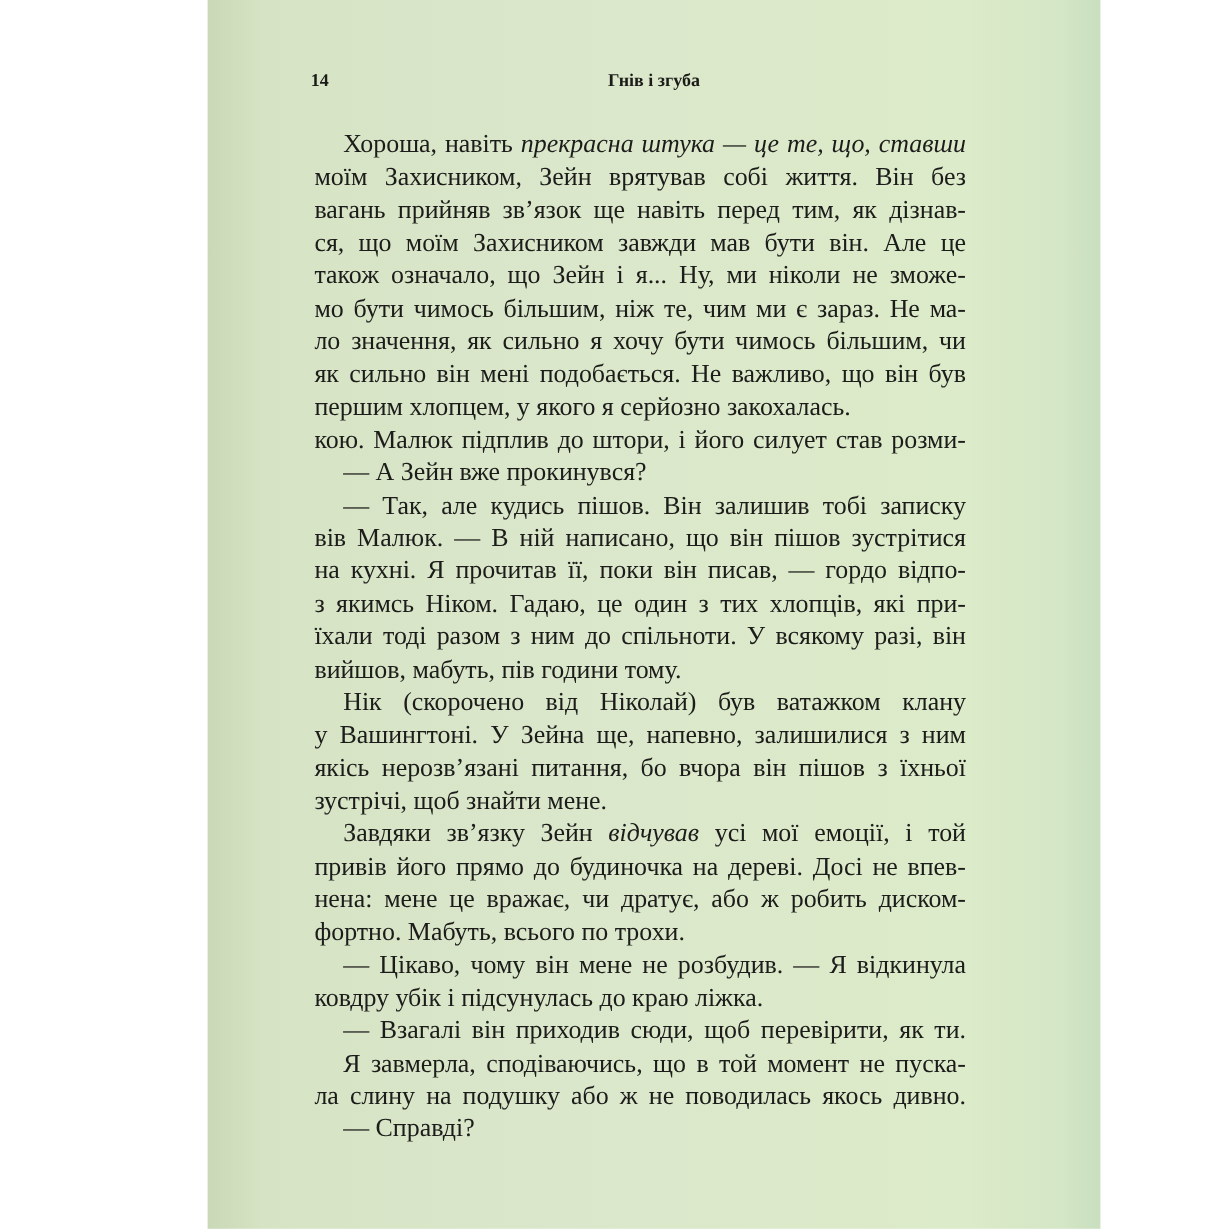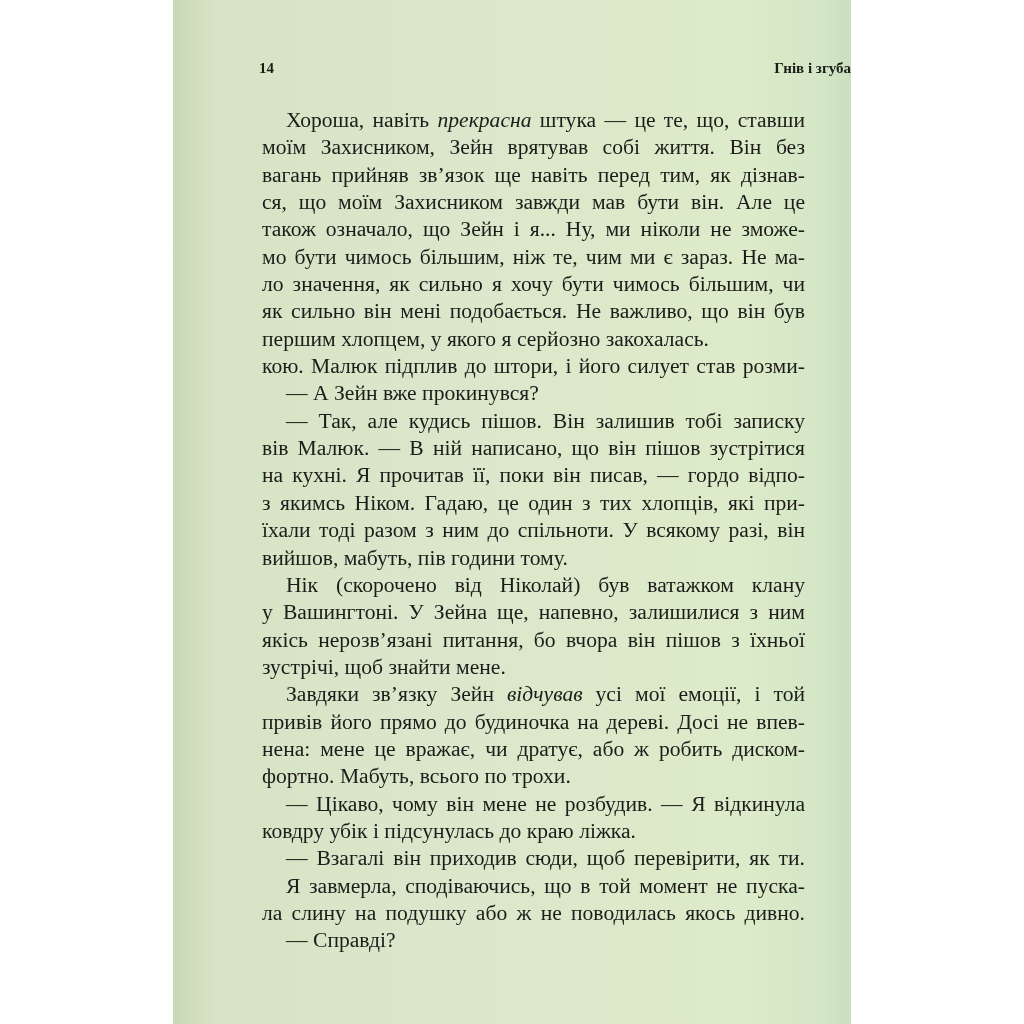--- a/index.html
+++ b/index.html
@@ -1,41 +1,41 @@
 <!DOCTYPE html>
 <html><head>
   <meta charset="utf-8">
   <style>
     html, body { margin:0; padding:0; }
     body { width:1024px; height:1024px; background:#ffffff; position:relative; overflow:hidden; }
     .page {
-      position:absolute; left:173px; top:0; width:678px; height:1024px;
+      position:absolute; left:173px; top:0; width:744px; height:1024px;
       background: linear-gradient(90deg, #c9d8b6 0%, #d6e3c4 6%, #dbe7cb 40%, #dcebc9 85%, #d3e6c6 96%, #c9dfc0 100%);
     }
     .running-head { position:absolute; top:58px; left:0; width:100%; height:24px;
       font-family:"Liberation Serif", serif; font-weight:bold; font-size:15px; color:#1b1b18; }
     .page-number { position:absolute; left:86px; top:2px; }
-    .running-title { position:absolute; left:0; width:100%; text-align:right; top:2px; }
+    .running-title { position:absolute; left:0; width:100%; text-align:center; top:2px; }
     .text-block { position:absolute; left:89px; top:107px; width:543px;
       font-family:"Liberation Serif", serif; font-size:21.6px; color:#1c1c1a; }
     .line { height:27.35px; line-height:27.35px; white-space:nowrap; text-align:justify; text-align-last:justify; }
     .line.last { text-align-last:left; }
     .line.indent { padding-left:24px; }
     .line .it { font-style:italic; }
   </style>
 </head>
 <body>
 
 <div class="page">
   <div class="running-head">
     <span class="page-number">14</span>
     <span class="running-title">Гнів і згуба</span>
   </div>
   <div class="text-block" id="text-block">
-      <div class="line indent"><span style="white-space: pre; margin-top: 28px;">Хороша, навіть </span><span class="it" style="white-space: pre;">прекрасна</span><span style="white-space: pre;"> штука — це те, що, ставши</span></div>
+      <div class="line indent"><span style="white-space: pre; margin-top: 28px;">Хороша, навіть </span><span class="it" style="white-space: pre;">прекрасна</span><span style="white-space: pre; font-style: italic;"> штука — це те, що, ставши</span></div>
       <div class="line">моїм Захисником, Зейн врятував собі життя. Він без</div>
       <div class="line">вагань прийняв зв’язок ще навіть перед тим, як дізнав-</div>
       <div class="line">ся, що моїм Захисником завжди мав бути він. Але це</div>
       <div class="line">також означало, що Зейн і я... Ну, ми ніколи не зможе-</div>
       <div class="line">мо бути чимось більшим, ніж те, чим ми є зараз. Не ма-</div>
       <div class="line">ло значення, як сильно я хочу бути чимось більшим, чи</div>
       <div class="line">як сильно він мені подобається. Не важливо, що він був</div>
       <div class="line last">першим хлопцем, у якого я серйозно закохалась.</div>
       <div class="line">кою. Малюк підплив до штори, і його силует став розми-</div>
       <div class="line indent last">— А Зейн вже прокинувся?</div>

